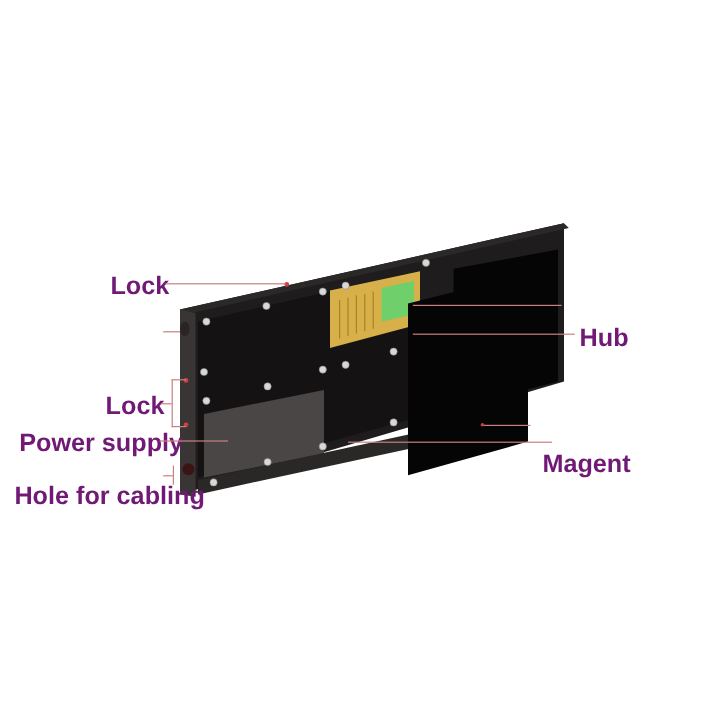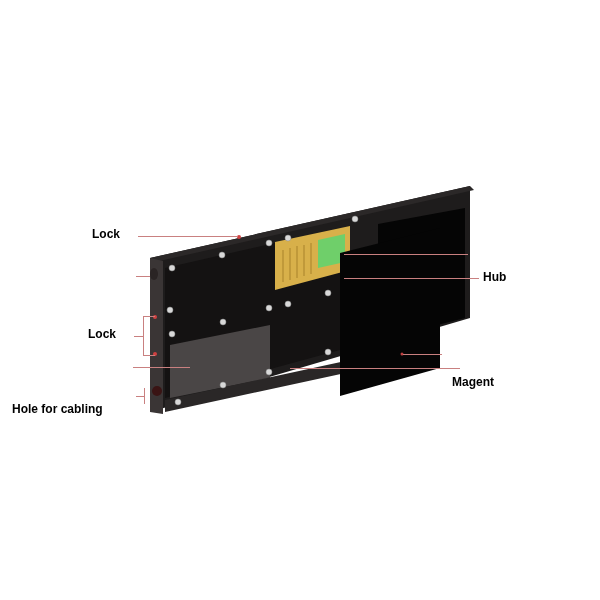--- a/index.html
+++ b/index.html
@@ -1,18 +1,18 @@
 <!DOCTYPE html>
 <html><head>
 <meta charset="utf-8">
 <style>
   html, body { margin:0; padding:0; background:#ffffff; }
   .canvas { position:relative; width:600px; height:600px; overflow:hidden; background:#ffffff;
             font-family:"Liberation Sans", sans-serif; }
-  .label { position:absolute; font-weight:bold; font-size:12px; color:#000000; white-space:nowrap; line-height:1; }
+  .label { position:absolute; font-weight:bold; font-size:21px; color:#701a75; white-space:nowrap; line-height:1; }
   .leader { position:absolute; background:#c98080; height:1px; }
   .vleader { position:absolute; background:#c98080; width:1px; }
   svg.product { position:absolute; left:0; top:0; }
 </style>
 </head>
 <body>
 
 <div class="canvas">
 
   <svg class="product" width="600" height="600" viewBox="0 0 600 600">
@@ -75,20 +75,21 @@
   <div class="leader" style="left:138px;top:236px;width:100px;"></div>
 
   <div class="leader" style="left:136px;top:276px;width:14px;"></div>
 
   <span class="label" style="left:88px;top:328px;">Lock</span>
   <div class="leader" style="left:134px;top:336px;width:9px;"></div>
   <div class="vleader" style="left:143px;top:316px;height:40px;"></div>
   <div class="leader" style="left:143px;top:316px;width:12px;"></div>
   <div class="leader" style="left:143px;top:355px;width:12px;"></div>
 
+  <span class="label" style="left:16px;top:359px;">Power supply</span>
   <div class="leader" style="left:133px;top:367px;width:57px;"></div>
 
   <span class="label" style="left:12px;top:403px;text-align:right;">Hole for cabling</span>
   <div class="leader" style="left:136px;top:396px;width:8px;"></div>
   <div class="vleader" style="left:144px;top:388px;height:16px;"></div>
 
   <div class="leader" style="left:344px;top:254px;width:124px;"></div>
 
   <span class="label" style="left:483px;top:271px;text-align:center;">Hub</span>
   <div class="leader" style="left:344px;top:278px;width:135px;"></div>

